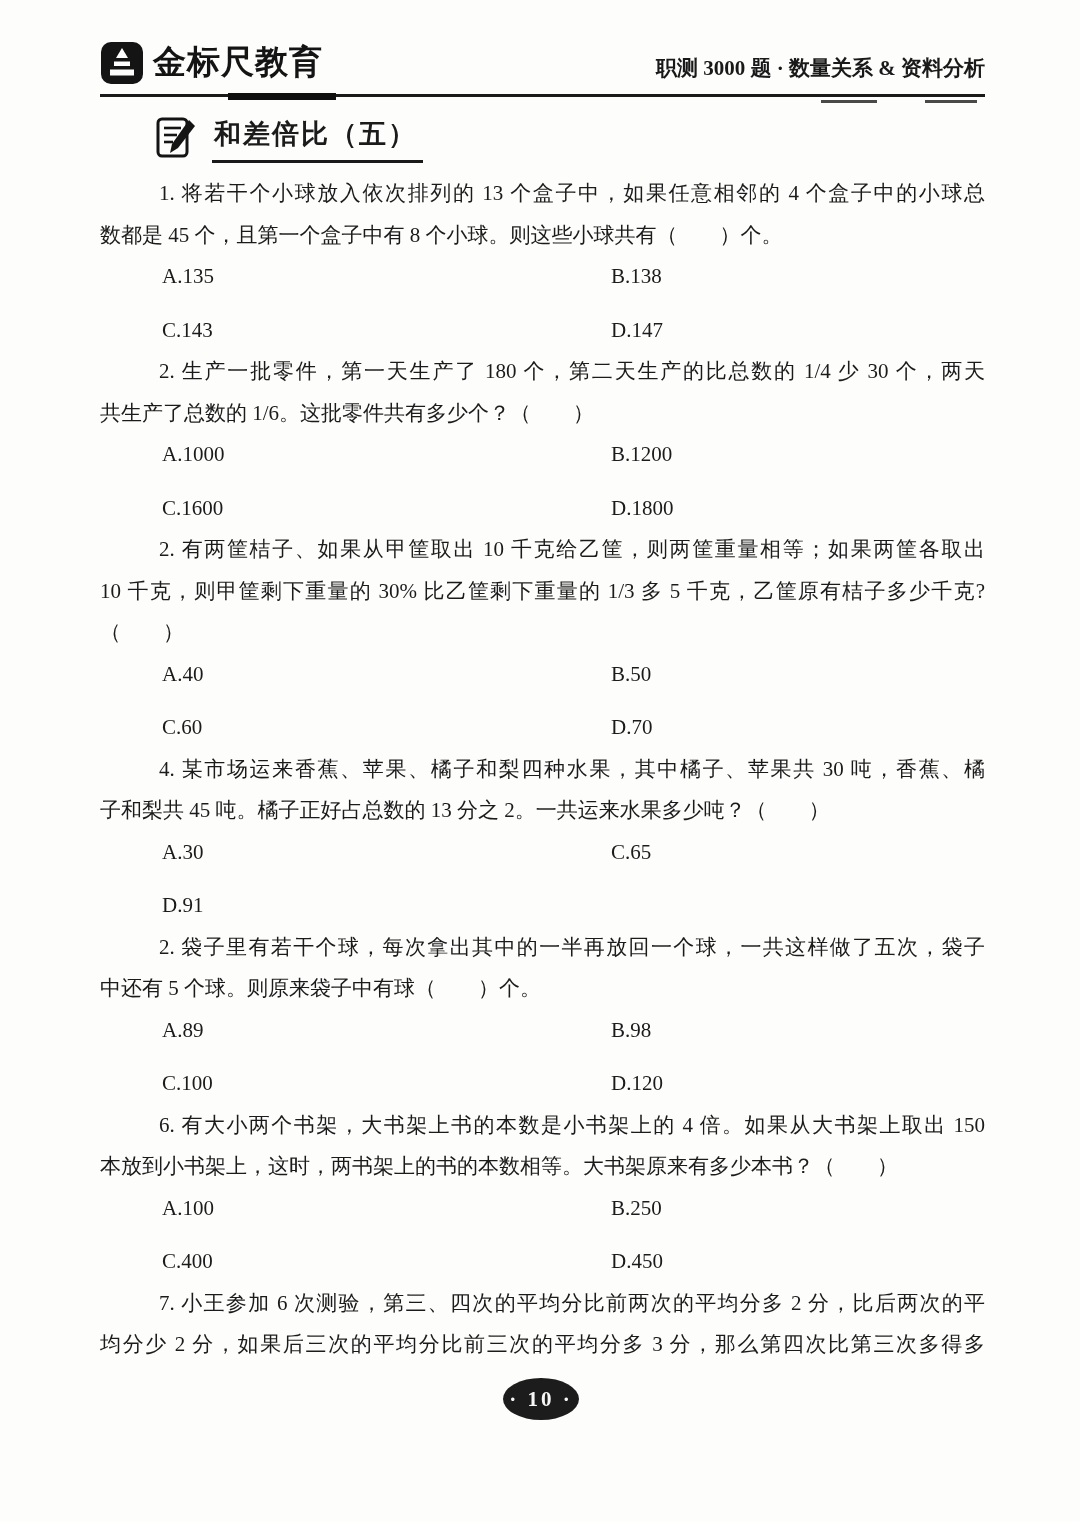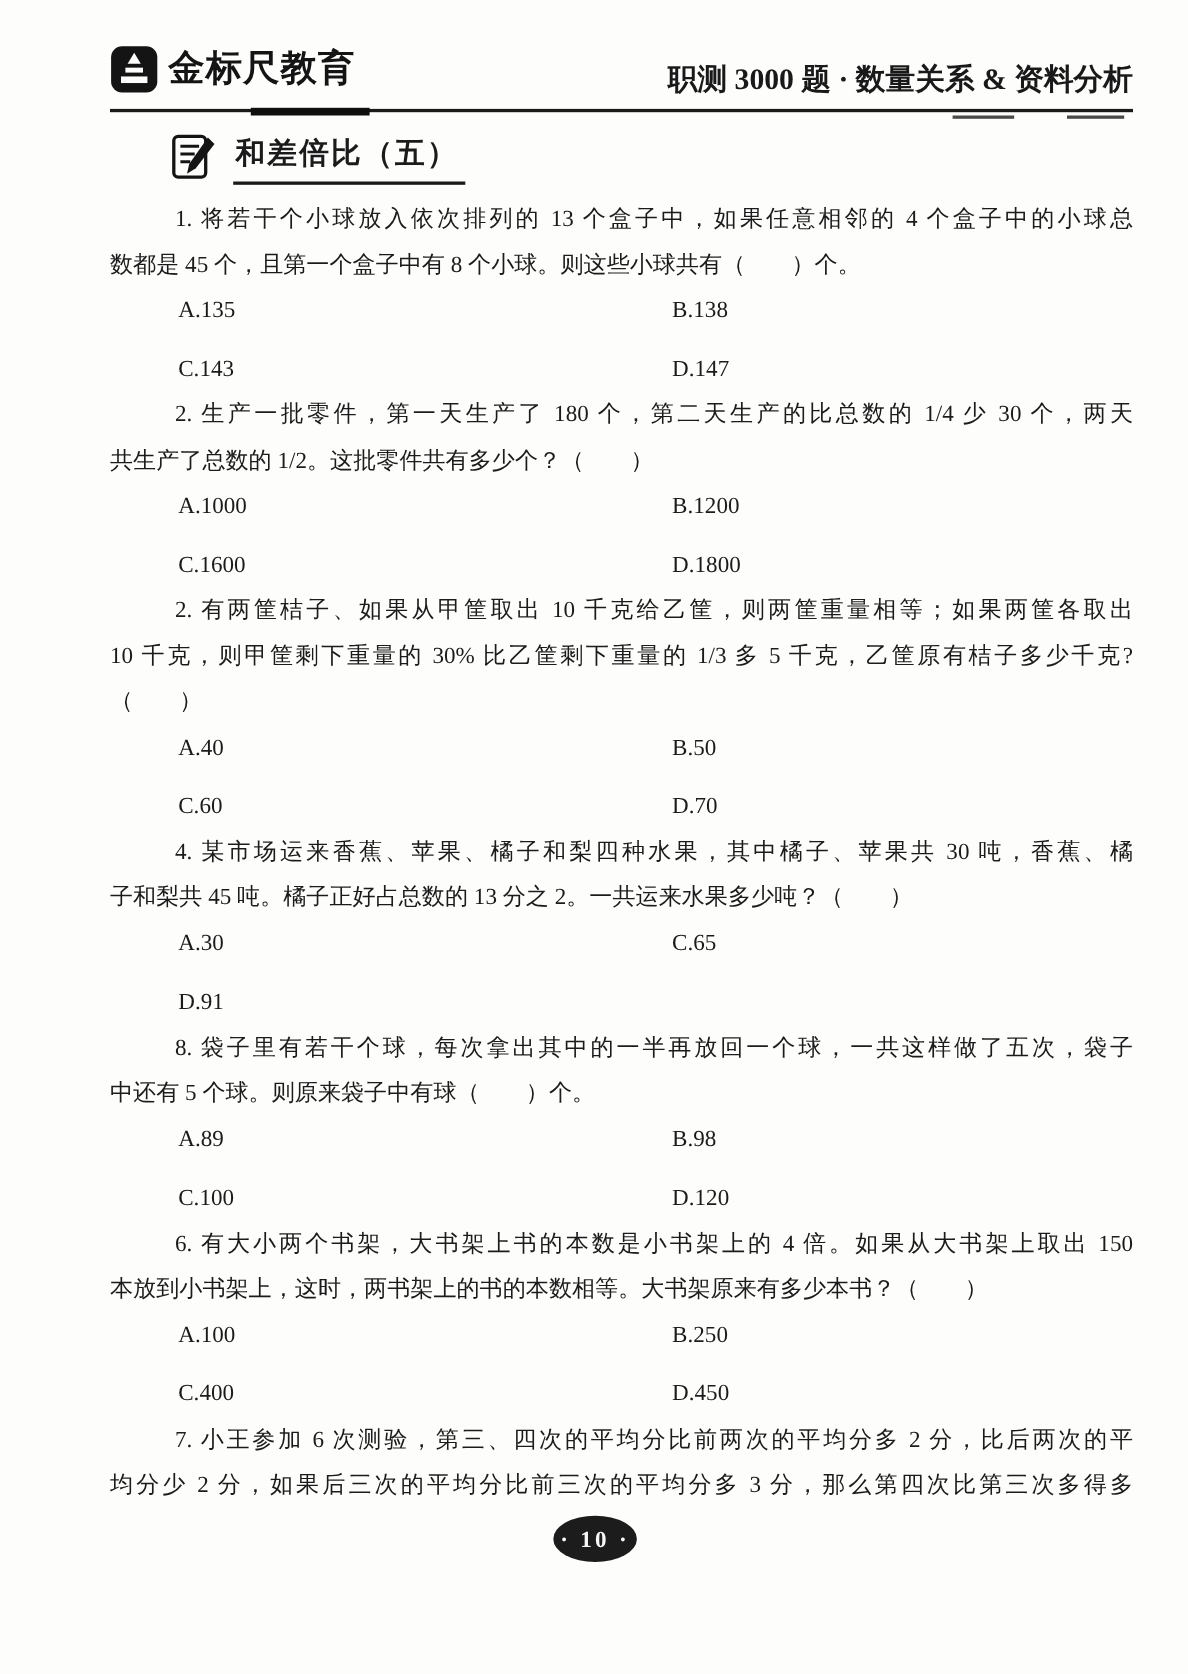--- a/index.html
+++ b/index.html
@@ -7,40 +7,40 @@
   .page {
     position: relative;
     width: 1080px;
     height: 1522px;
     margin: 0 auto;
     background: #fdfdfc;
     overflow: hidden;
     font-family: "Liberation Serif", "DejaVu Serif", serif;
     color: #1b1b1b;
   }
-  .inner { padding: 40px 50px 0 100px; }
+  .inner { padding: 40px 95px 0 100px; }
 
   
   .page-header {
     display: flex;
     justify-content: space-between;
     align-items: flex-start;
   }
   .brand { display: flex; align-items: center; gap: 9px; }
   .brand-icon svg { display: block; }
   .brand-name {
     font-family: "Liberation Sans", "DejaVu Sans", sans-serif;
     font-weight: 900;
     font-size: 33px;
     letter-spacing: 1px;
     color: #141414;
   }
   .book-title {
     padding-top: 14px;
-    font-size: 27px;
+    font-size: 21px;
     font-weight: 700;
     color: #191919;
   }
   .header-rule { position: relative; margin-top: 9px; height: 10px; }
   .rule-line  { position: absolute; top: 0; left: 0; right: 0; height: 3px; background: #1a1a1a; }
   .rule-thick { position: absolute; top: -1px; left: 128px; width: 108px; height: 7px; background: #0f0f0f; }
   .rule-dash-1 { position: absolute; top: 6px; right: 108px; width: 56px; height: 3px; background: #4a4a4a; }
   .rule-dash-2 { position: absolute; top: 6px; right: 8px;  width: 52px; height: 3px; background: #4a4a4a; }
 
   
@@ -141,21 +141,21 @@
         <div class="options">
           <div class="option">A.135</div>
           <div class="option">B.138</div>
           <div class="option">C.143</div>
           <div class="option">D.147</div>
         </div>
       </section>
 
       <section class="question">
         <div class="q-line first fill">2. 生产一批零件，第一天生产了 180 个，第二天生产的比总数的 1/4 少 30 个，两天</div>
-        <div class="q-line">共生产了总数的 1/2。这批零件共有多少个？（　　）</div>
+        <div class="q-line">共生产了总数的 1/6。这批零件共有多少个？（　　）</div>
         <div class="options">
           <div class="option">A.1000</div>
           <div class="option">B.1200</div>
           <div class="option">C.1600</div>
           <div class="option">D.1800</div>
         </div>
       </section>
 
       <section class="question">
         <div class="q-line first fill">2. 有两筐桔子、如果从甲筐取出 10 千克给乙筐，则两筐重量相等；如果两筐各取出</div>
@@ -173,21 +173,21 @@
         <div class="q-line first fill">4. 某市场运来香蕉、苹果、橘子和梨四种水果，其中橘子、苹果共 30 吨，香蕉、橘</div>
         <div class="q-line">子和梨共 45 吨。橘子正好占总数的 13 分之 2。一共运来水果多少吨？（　　）</div>
         <div class="options">
           <div class="option">A.30</div>
           <div class="option">C.65</div>
           <div class="option">D.91</div>
         </div>
       </section>
 
       <section class="question">
-        <div class="q-line first fill">8. 袋子里有若干个球，每次拿出其中的一半再放回一个球，一共这样做了五次，袋子</div>
+        <div class="q-line first fill">2. 袋子里有若干个球，每次拿出其中的一半再放回一个球，一共这样做了五次，袋子</div>
         <div class="q-line">中还有 5 个球。则原来袋子中有球（　　）个。</div>
         <div class="options">
           <div class="option">A.89</div>
           <div class="option">B.98</div>
           <div class="option">C.100</div>
           <div class="option">D.120</div>
         </div>
       </section>
 
       <section class="question">

